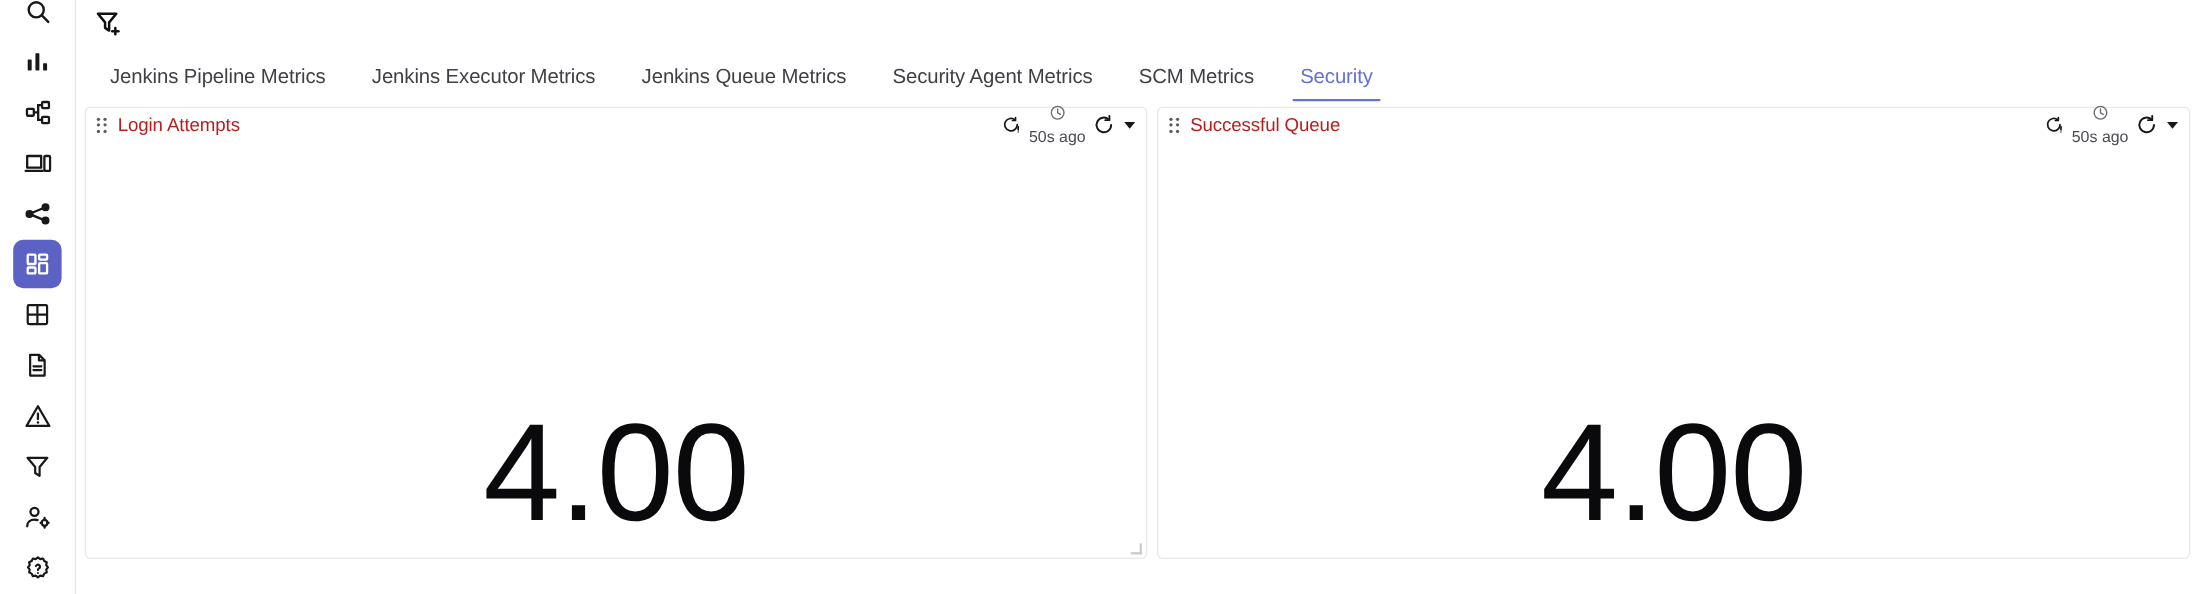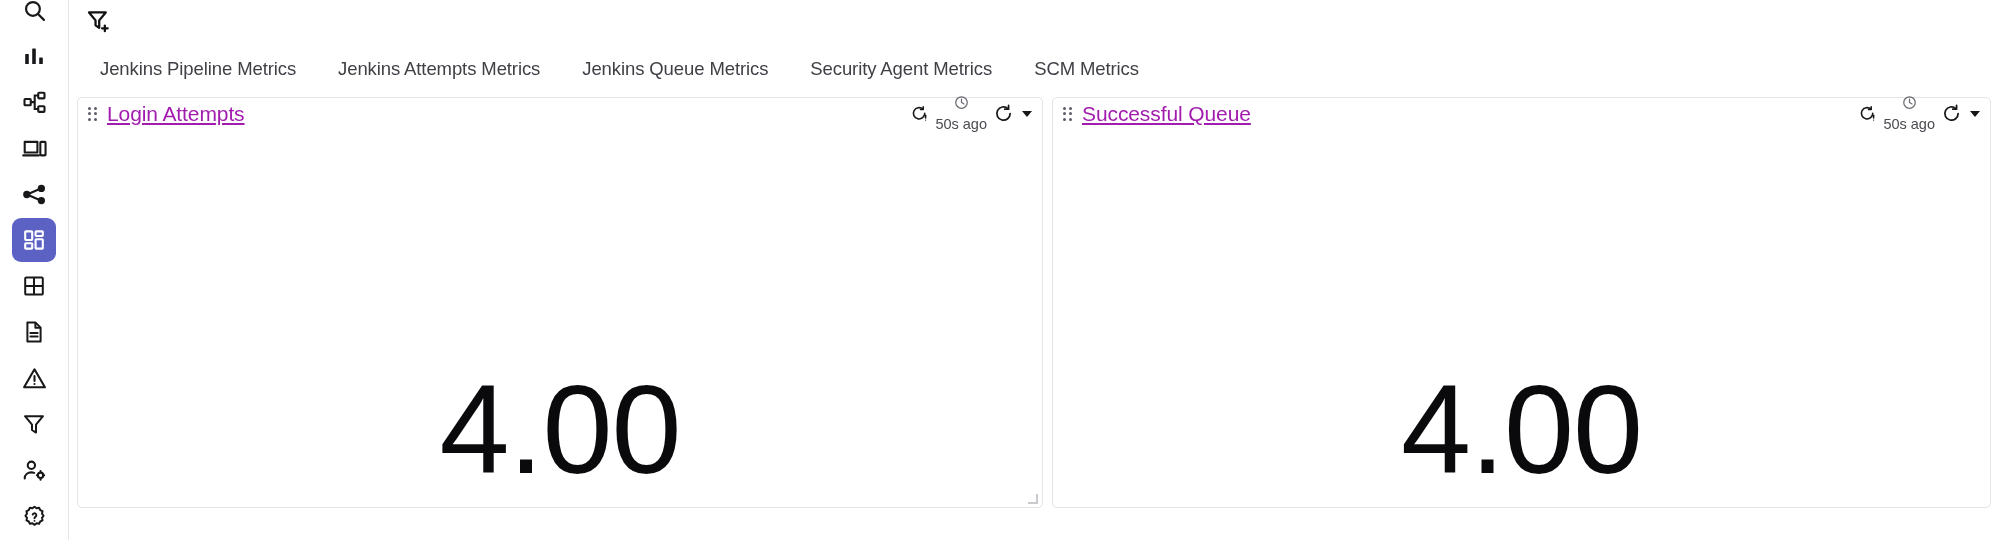--- a/index.html
+++ b/index.html
@@ -159,27 +159,26 @@
   }
   .drag-handle i {
     display: block;
     width: 3px;
     height: 3px;
     border-radius: 50%;
     background: #5b5b66;
   }
 
   .panel-title {
-    font-size: 21px;
-    color: #a21caf;
+    font-size: 17px;
+    color: #b91c1c;
     letter-spacing: -0.1px;
     white-space: nowrap;
     overflow: hidden;
     text-overflow: ellipsis;
-    text-decoration: underline;
   }
 
   .panel-head-right {
     margin-left: auto;
     display: flex;
     align-items: center;
     gap: 7px;
     color: #17171a;
     flex: 0 0 auto;
   }
@@ -377,30 +376,33 @@
           </svg>
         </span>
       </div>
     </div>
 
     <div class="tabs">
       <div class="tab">
         <span>Jenkins Pipeline Metrics</span>
       </div>
       <div class="tab">
-        <span>Jenkins Attempts Metrics</span>
+        <span>Jenkins Executor Metrics</span>
       </div>
       <div class="tab">
         <span>Jenkins Queue Metrics</span>
       </div>
       <div class="tab">
         <span>Security Agent Metrics</span>
       </div>
       <div class="tab">
         <span>SCM Metrics</span>
+      </div>
+      <div class="tab active">
+        <span>Security</span>
       </div>
     </div>
 
     <div class="board">
 
       <section class="panel left">
         <header class="panel-head">
           <span class="drag-handle">
             <i></i>
               <i></i>

